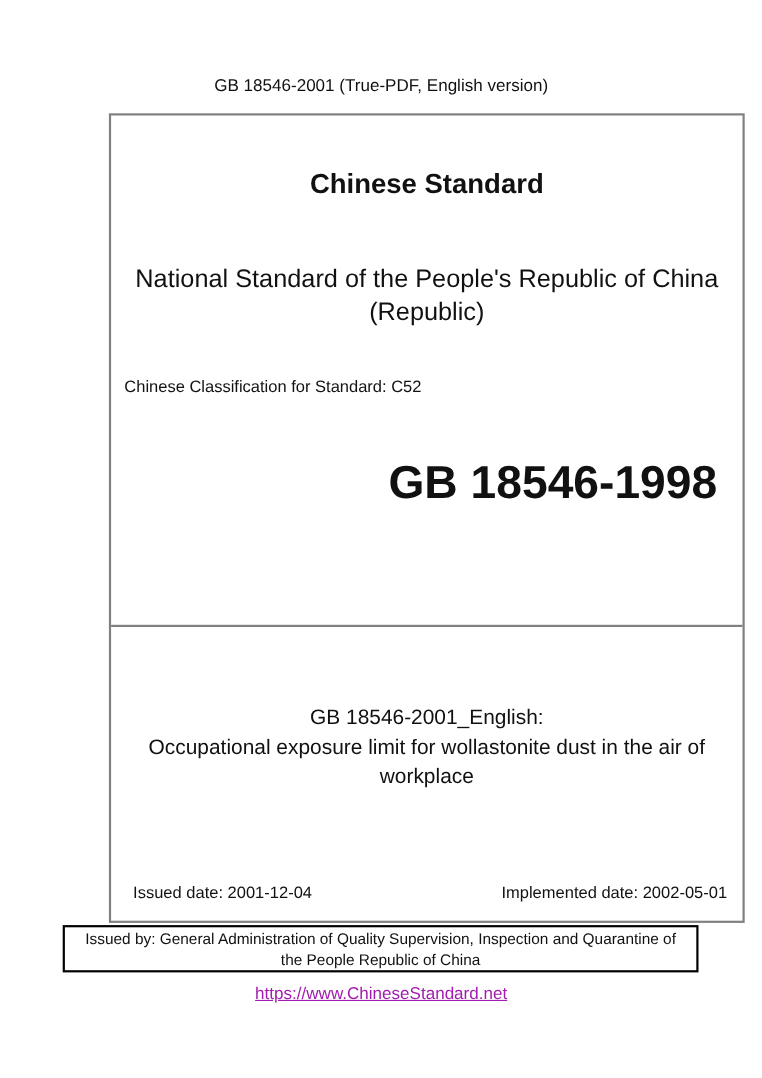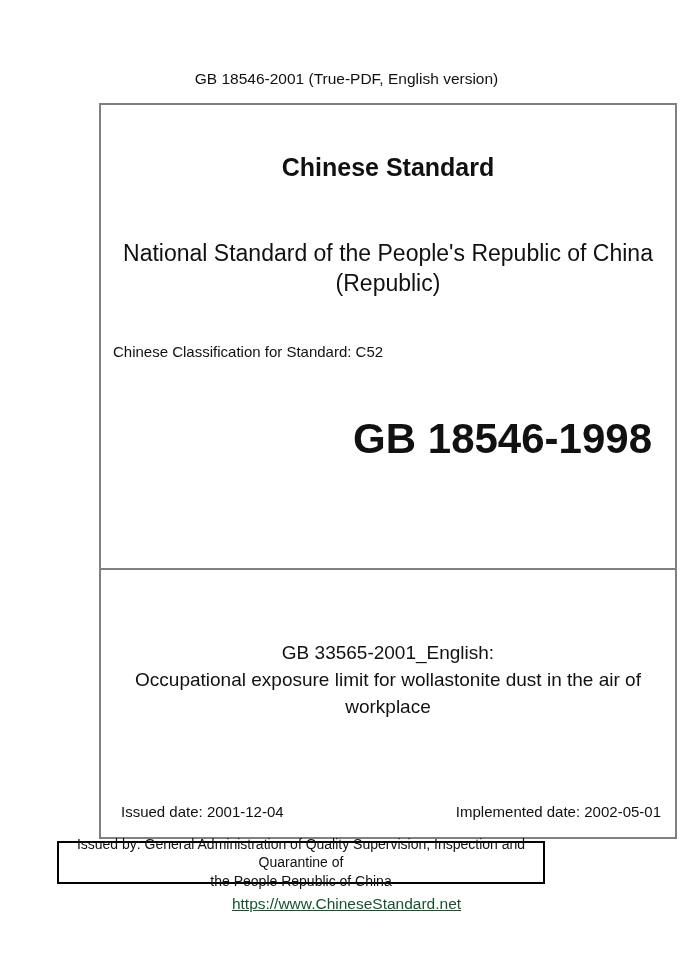--- a/index.html
+++ b/index.html
@@ -109,42 +109,42 @@
   .implemented-date {
     position: absolute;
     right: 14px;
     top: 0;
     white-space: nowrap;
   }
   .issuer-box {
     position: absolute;
     left: 57px;
     top: 841px;
-    width: 488px;
+    width: 578px;
     height: 43px;
     border: 2px solid #000000;
     box-sizing: border-box;
     display: flex;
     flex-direction: column;
     justify-content: center;
     text-align: center;
     font-size: 14px;
     line-height: 18.5px;
     background: #ffffff;
   }
   .footer-link {
     position: absolute;
     top: 895px;
     left: 0;
     width: 100%;
     text-align: center;
     font-size: 15.5px;
   }
   .footer-link a {
-    color: #14532d;
+    color: #a21caf;
     text-decoration: underline;
     cursor: pointer;
   }
 </style>
 </head>
 <body>
 
 <div class="page">
 
   <div class="header">GB 18546-2001 (True-PDF, English version)</div>
@@ -159,21 +159,21 @@
       <div>(Republic)</div>
     </div>
 
     <div class="classification">Chinese Classification for Standard: C52</div>
 
     <div class="std-number">GB 18546-1998</div>
 
     <div class="divider"></div>
 
     <div class="english-block">
-      <div>GB 33565-2001_English:</div>
+      <div>GB 18546-2001_English:</div>
       <div>Occupational exposure limit for wollastonite dust in the air of</div>
       <div>workplace</div>
     </div>
 
     <div class="dates-row">
       <span class="issued-date">Issued date: 2001-12-04</span>
       <span class="implemented-date">Implemented date: 2002-05-01</span>
     </div>
 
   </div>

